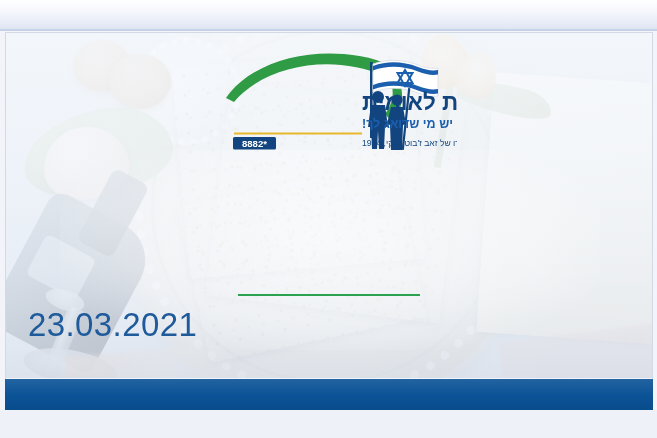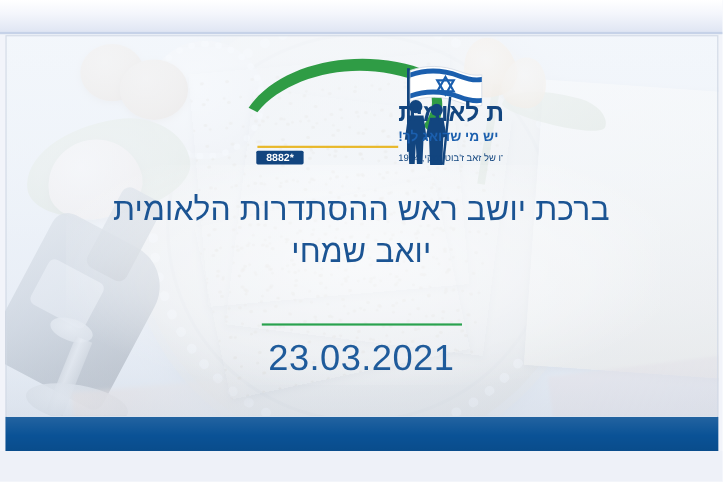--- a/index.html
+++ b/index.html
@@ -305,21 +305,21 @@
   #date-rule {
     position: absolute;
     left: 238px; top: 294px;
     width: 182px; height: 2px;
     background: #2aa24f;
   }
   #date-text {
     position: absolute;
     left: 28px; top: 306px;
     width: 601px;
-    text-align: center;
+    text-align: left;
     color: #1f5b9b;
     font-family: "Liberation Sans", sans-serif;
     font-size: 33px;
     letter-spacing: .4px;
   }
 
   
   #blue-bar {
     position: absolute;
     left: 5px; top: 379px;
@@ -420,24 +420,20 @@
 
       <rect x="12" y="84.5" width="128" height="2" fill="#e8b82a"></rect>
 
       <text x="140" y="98" text-anchor="end" direction="rtl" font-family="Liberation Sans, sans-serif" font-size="8.6" fill="#12457f">מייסודו של זאב ז'בוטינסקי, 1934</text>
 
       <rect x="11" y="89" width="43" height="12.5" rx="1.5" fill="#12457f"></rect>
       <text x="32.5" y="98.6" text-anchor="middle" font-family="Liberation Sans, sans-serif" font-size="9.6" font-weight="bold" fill="#ffffff">8882*</text>
     </svg>
   </div>
 
-  <div id="headline">
-    <div class="hl-line">ברכת יושב ראש ההסתדרות הלאומית</div>
-    <div class="hl-line">יואב שמחי</div>
-  </div>
 
   <div id="date-rule"></div>
   <div id="date-text">23.03.2021</div>
 
   <div id="blue-bar"></div>
   <div id="blue-bar-sheen"></div>
 
   <div id="bottom-filler"></div>
 </div>
 

